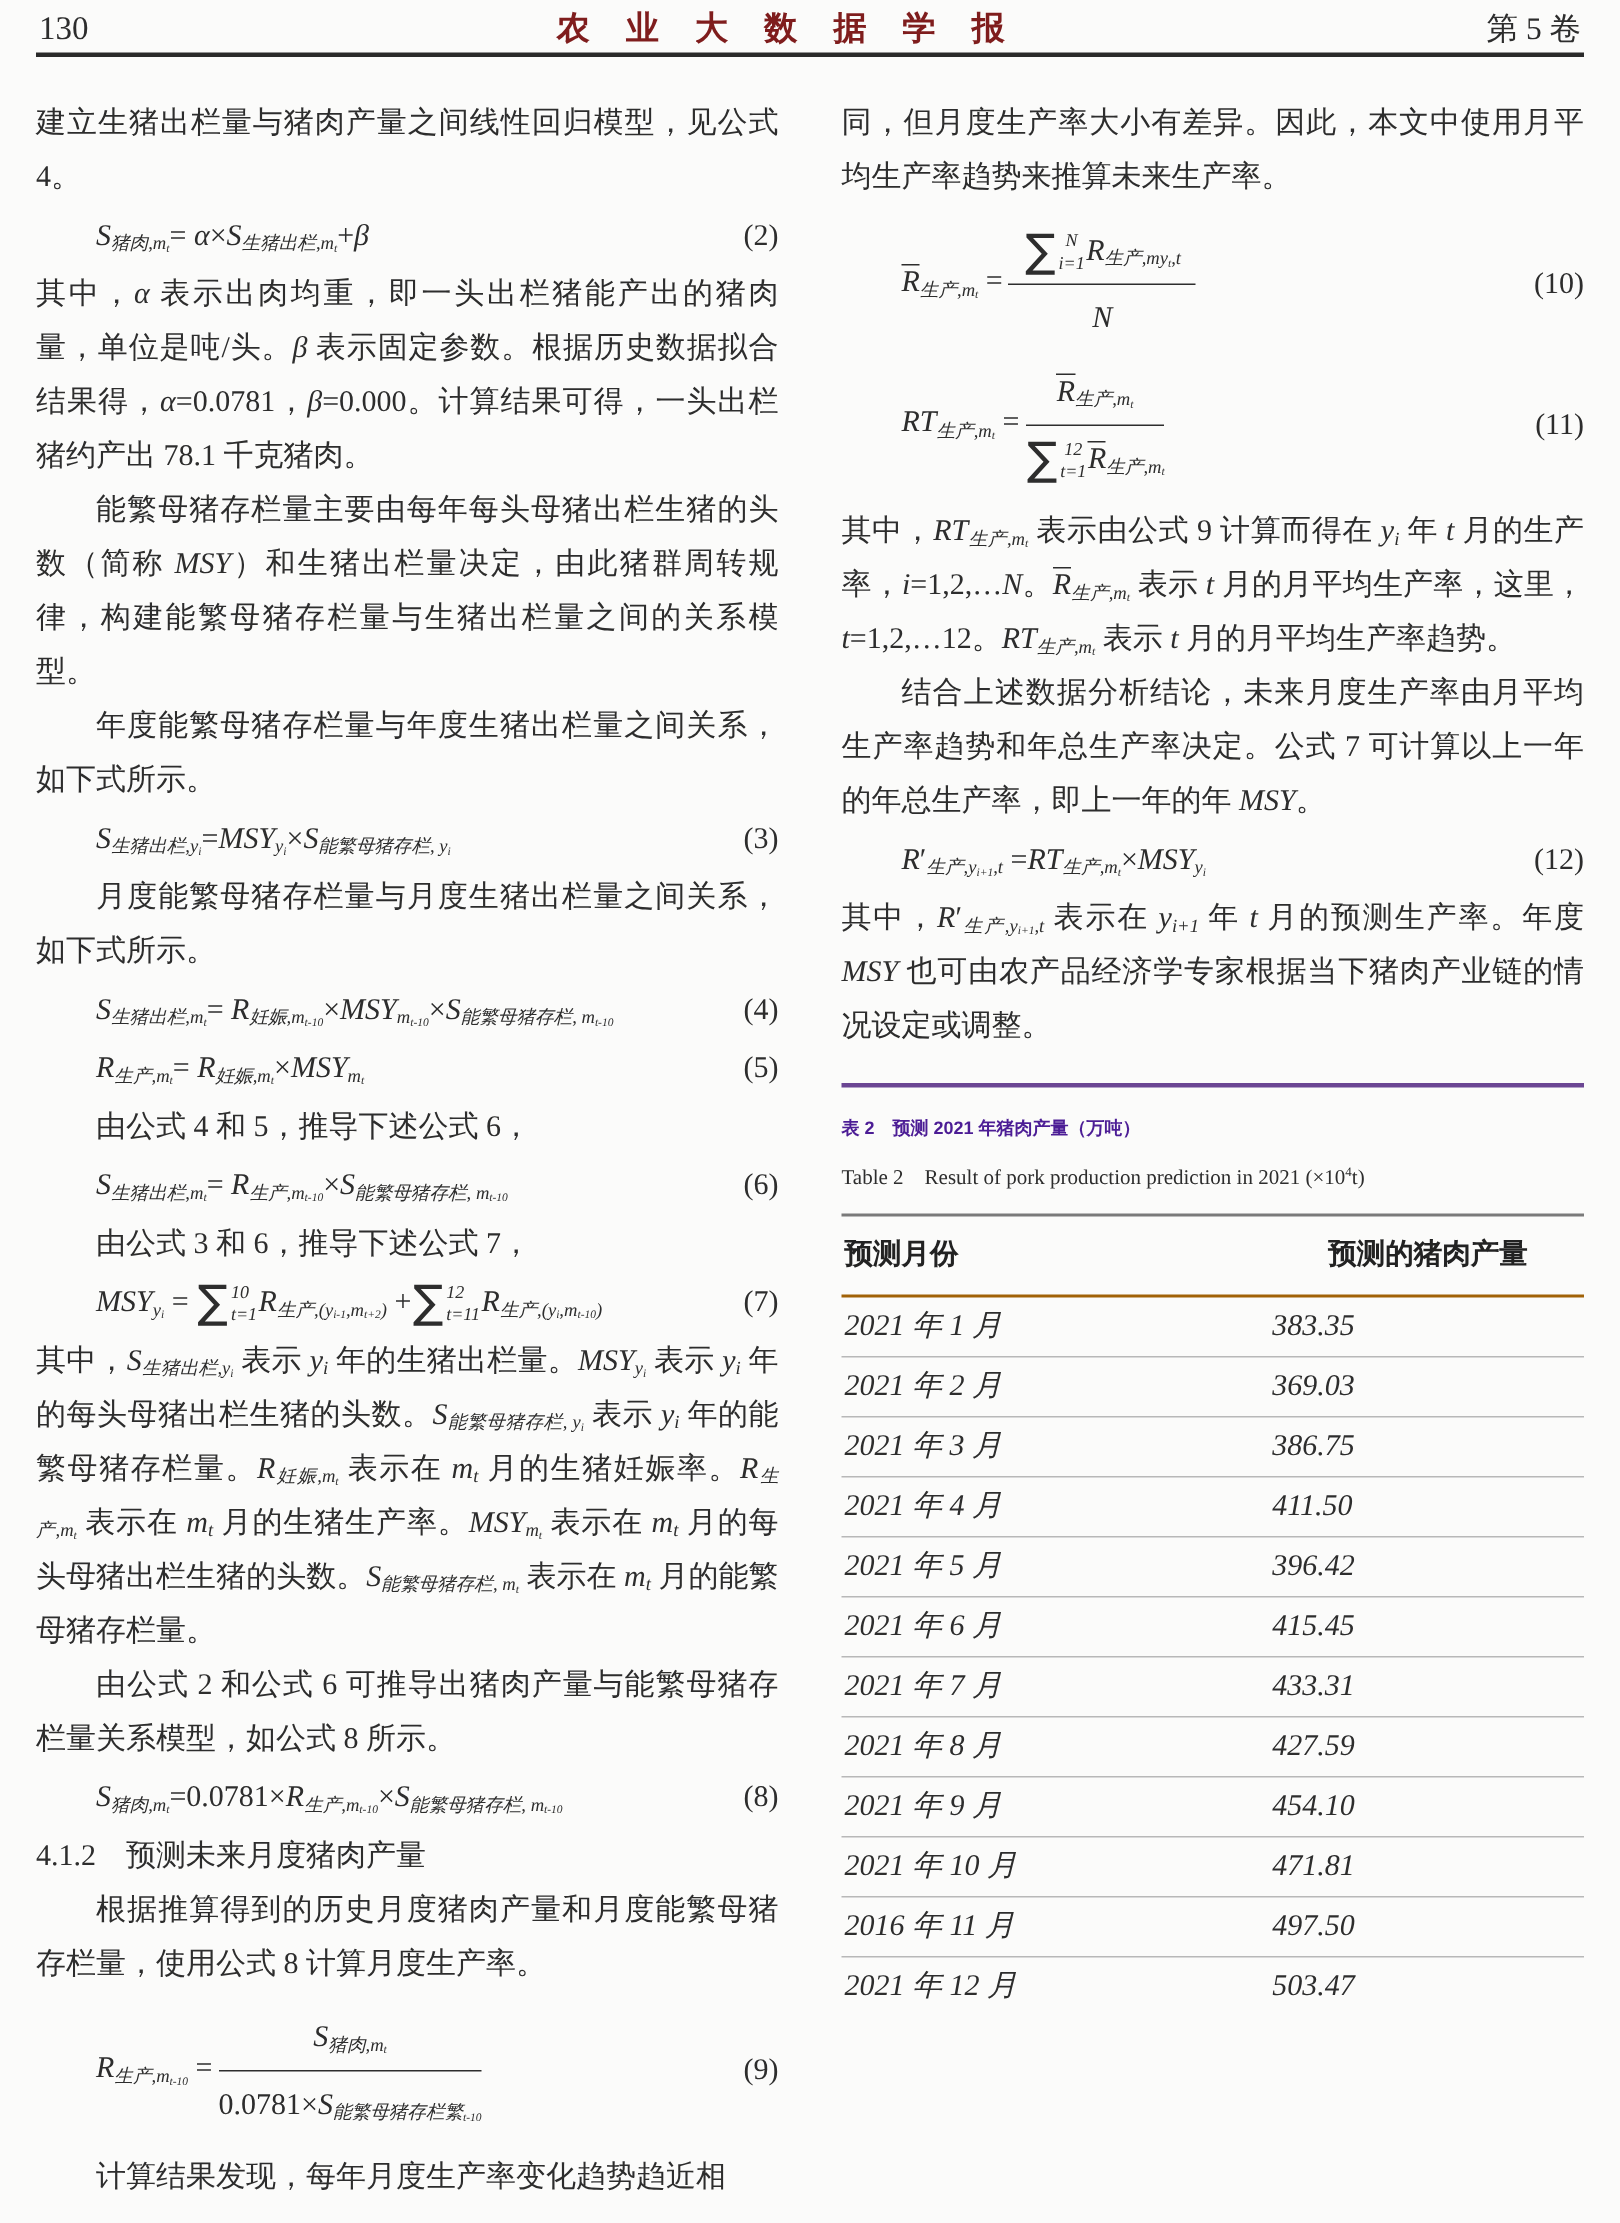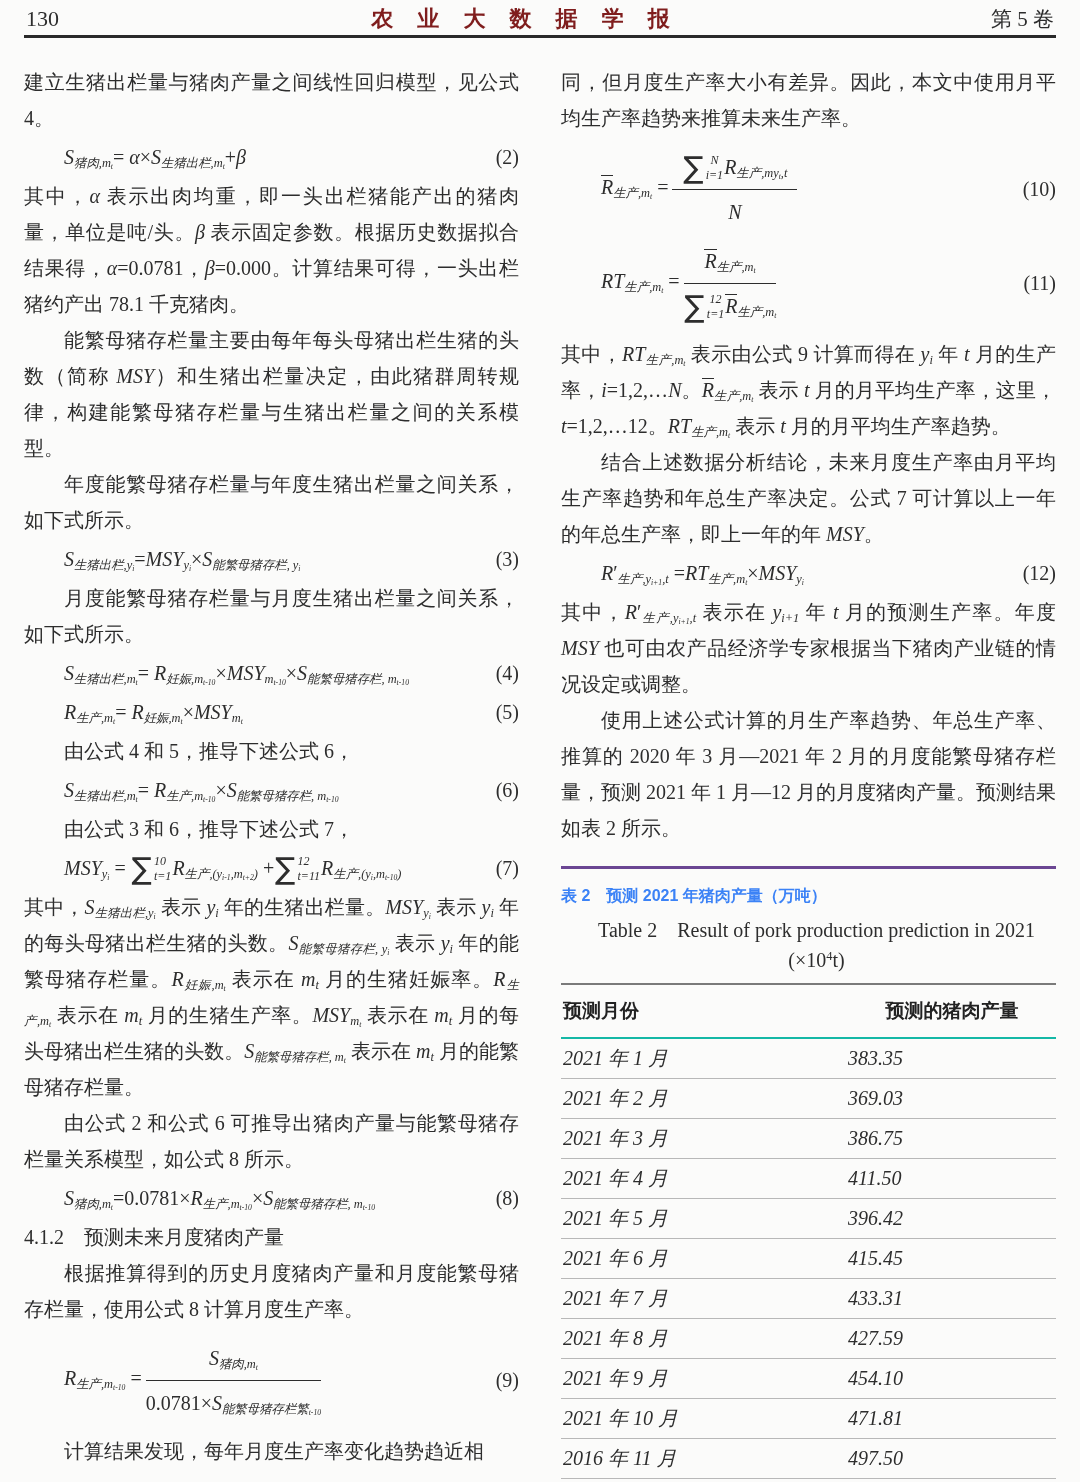--- a/index.html
+++ b/index.html
@@ -40,27 +40,27 @@
   .frac .den{display:block;padding-top:4px;}
   .sumwrap{display:inline-flex;align-items:center;margin:0 1px;vertical-align:-0.18em;}
   .sum{font-size:1.5em;line-height:1;font-style:normal;font-family:"DejaVu Sans",sans-serif;}
   .lims{display:inline-flex;flex-direction:column;justify-content:center;
         font-size:0.6em;line-height:1.2;font-style:italic;margin-left:2px;}
   
   .table-block{margin-top:20px;}
   .purple-rule{height:3px;background:#6b4693;}
   .tcap-zh{
     font-family:"Liberation Sans","DejaVu Sans",sans-serif;font-weight:bold;
-    font-size:16px;color:#3b82f6;margin:12px 0 4px 0;line-height:30px;text-align:left;
-  }
-  .tcap-en{font-size:20px;margin:0 0 8px 16px;line-height:30px;text-align:center;}
+    font-size:12px;color:#4c1d95;margin:12px 0 4px 0;line-height:30px;text-align:left;
+  }
+  .tcap-en{font-size:14px;margin:0 0 8px 0;line-height:30px;text-align:left;}
   .tcap-en sup{font-style:normal;}
   table.ptable{width:100%;border-collapse:collapse;font-size:20px;}
   table.ptable thead tr{
-    border-top:2px solid #7a7a7a;border-bottom:2px solid #14b8a6;
+    border-top:2px solid #7a7a7a;border-bottom:2px solid #a16207;
   }
   table.ptable th{
     font-family:"Liberation Sans","DejaVu Sans",sans-serif;font-weight:bold;
     font-size:19px;color:#222;padding:8px 0;
   }
   table.ptable th:first-child{text-align:left;padding-left:2px;}
   table.ptable th:last-child{text-align:center;}
   table.ptable td{padding:7px 0;line-height:25px;}
   table.ptable td:first-child{text-align:left;padding-left:2px;}
   table.ptable td:last-child{text-align:left;}
@@ -160,21 +160,20 @@
               </span><span class="ov"><i>R</i></span><sub>生产,m<sub>t</sub></sub></span></span></span>
         <span class="fno">(11)</span>
       </div>
       <div class="para">其中，<i>RT</i><sub>生产,m<sub>t</sub></sub> 表示由公式 9 计算而得在 <i>y</i><sub>i</sub> 年 <i>t</i> 月的生产率，<i>i</i>=1,2,…<i>N</i>。<span class="ov"><i>R</i></span><sub>生产,m<sub>t</sub></sub> 表示 <i>t</i> 月的月平均生产率，这里，<i>t</i>=1,2,…12。<i>RT</i><sub>生产,m<sub>t</sub></sub> 表示 <i>t</i> 月的月平均生产率趋势。</div>
       <div class="para ind">结合上述数据分析结论，未来月度生产率由月平均生产率趋势和年总生产率决定。公式 7 可计算以上一年的年总生产率，即上一年的年 <i>MSY</i>。</div>
       <div class="frow">
         <span class="fbody"><i>R</i>′<sub>生产,y<sub>i+1</sub>,t</sub> =<i>RT</i><sub>生产,m<sub>t</sub></sub>×<i>MSY</i><sub>y<sub>i</sub></sub></span>
         <span class="fno">(12)</span>
       </div>
       <div class="para">其中，<i>R</i>′<sub>生产,y<sub>i+1</sub>,t</sub> 表示在 <i>y</i><sub>i+1</sub> 年 <i>t</i> 月的预测生产率。年度 <i>MSY</i> 也可由农产品经济学专家根据当下猪肉产业链的情况设定或调整。</div>
-      <div class="para ind">使用上述公式计算的月生产率趋势、年总生产率、推算的 2020 年 3 月—2021 年 2 月的月度能繁母猪存栏量，预测 2021 年 1 月—12 月的月度猪肉产量。预测结果如表 2 所示。</div>
   <div class="table-block">
     <div class="purple-rule top" style="background: rgb(107, 70, 147);"></div>
     <div class="tcap-zh">表 2　预测 2021 年猪肉产量（万吨）</div>
     <div class="tcap-en">Table 2　Result of pork production prediction in 2021 (×10<sup>4</sup>t)</div>
     <table class="ptable">
       <colgroup>
             <col style="width:58%">
             <col style="width:42%">
           </colgroup>
       <thead>

